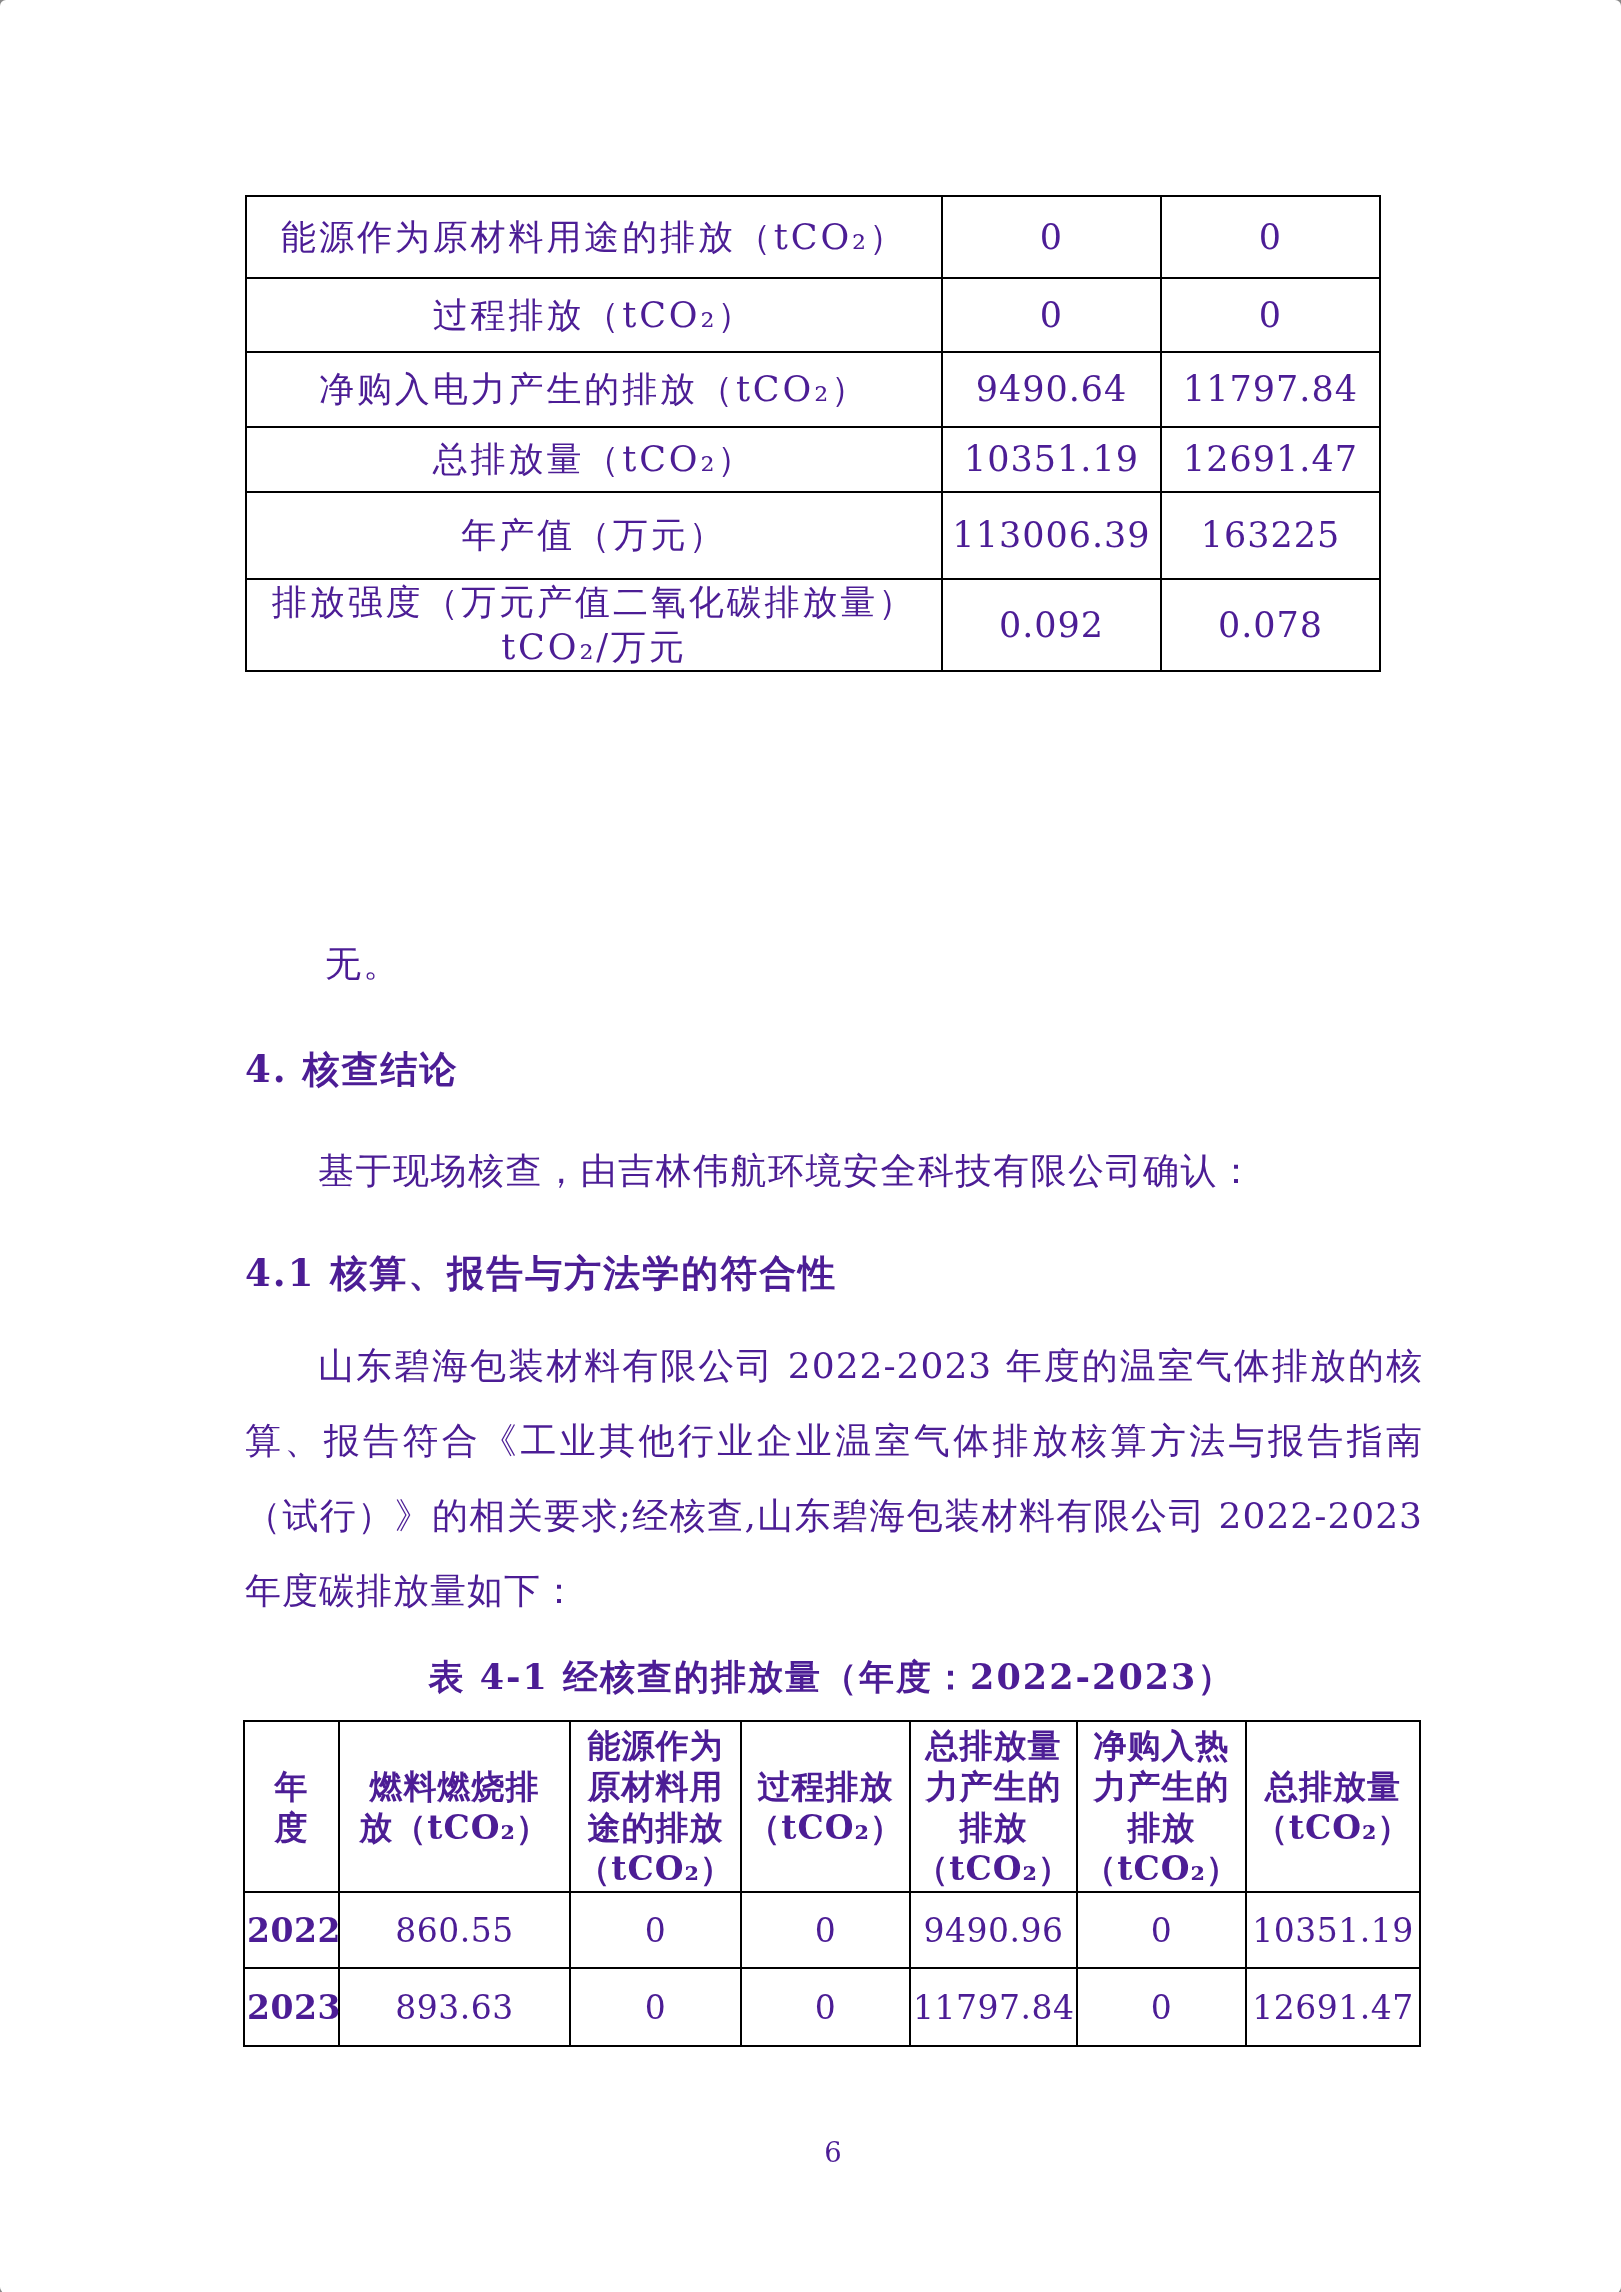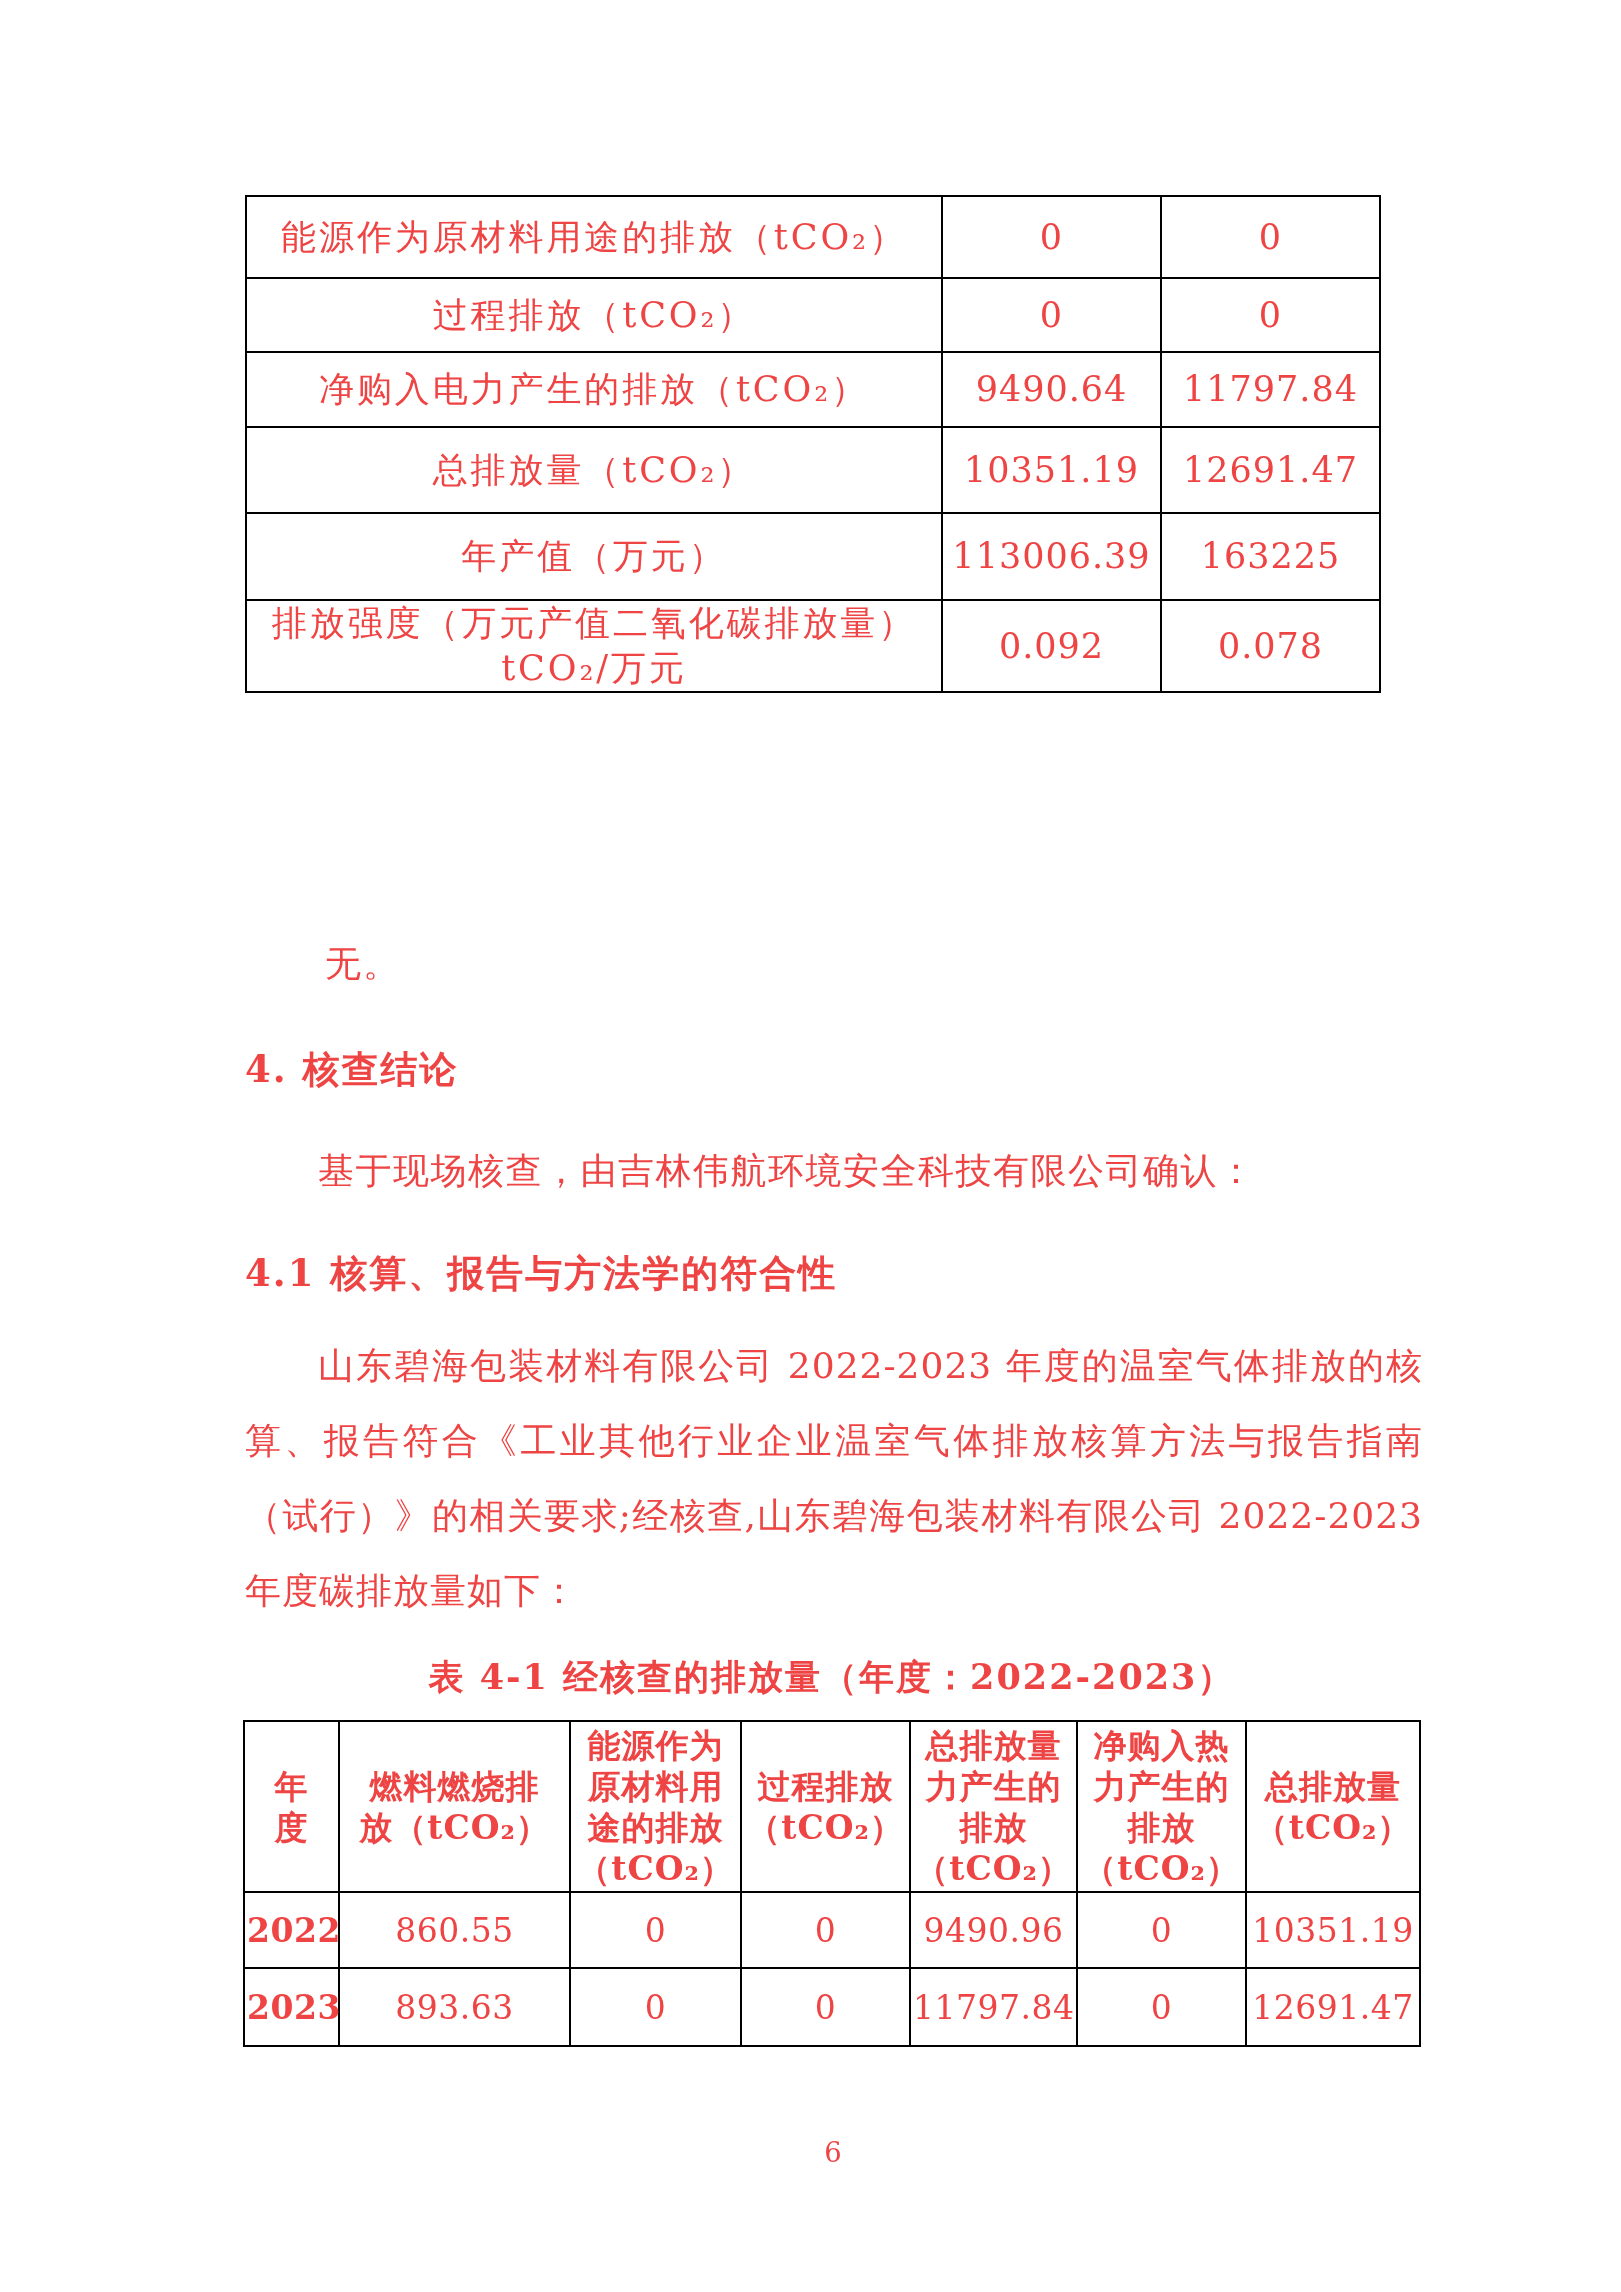--- a/index.html
+++ b/index.html
@@ -1,36 +1,37 @@
 <!DOCTYPE html>
 <html><head>
 <meta charset="utf-8">
 <style>
   html,body { margin:0; padding:0; background:#888; }
   .page {
     position:relative; width:1621px; height:2293px; margin:0 auto;
-    background:#ffffff; color:#ef4444;
+    background:#ffffff; color:#4c1d95;
     font-family:"DejaVu Serif","DejaVu Sans",serif;
     overflow:hidden;
+    border-radius:6px;
   }
   
   .summary-table {
     position:absolute; left:245px; top:195px; width:1133px;
     border-collapse:collapse; table-layout:fixed;
   }
   .summary-table td {
     border:2px solid #000; box-sizing:border-box;
     text-align:center; vertical-align:middle;
     font-size:35px; letter-spacing:2.9px;
     white-space:pre-line; line-height:45px; padding:0 5.9px;
   }
   .summary-table td.val { letter-spacing:1px; }
   .col-label { width:696px; } .col-v1 { width:219px; } .col-v2 { width:219px; }
   .sr1 td { height:82px; } .sr2 td { height:74px; } .sr3 td { height:75px;margin-left:20px; }
-  .sr4 td { height:78px; } .sr5 td { height:86px; } .sr6 td { height:87px; }
+  .sr4 td { height:78px; } .sr5 td { height:65px; } .sr6 td { height:87px; }
   .sr7 td { height:84px; }
   
   .h-block { position:absolute; left:245px; font-weight:bold; font-size:37px; letter-spacing:2px; }
   #h36   { top:847px; }
   #none-p{ position:absolute; left:325px; top:940px; font-size:36px; letter-spacing:2px; }
   #h4    { top:1045px; }
   #intro { position:absolute; left:245px; top:1147px; width:1181px;
            font-size:36px; letter-spacing:1.5px; text-indent:73px; }
   #h41   { top:1249px; }
   #para41{ position:absolute; left:245px; top:1328px; width:1178px; font-size:36px; }

